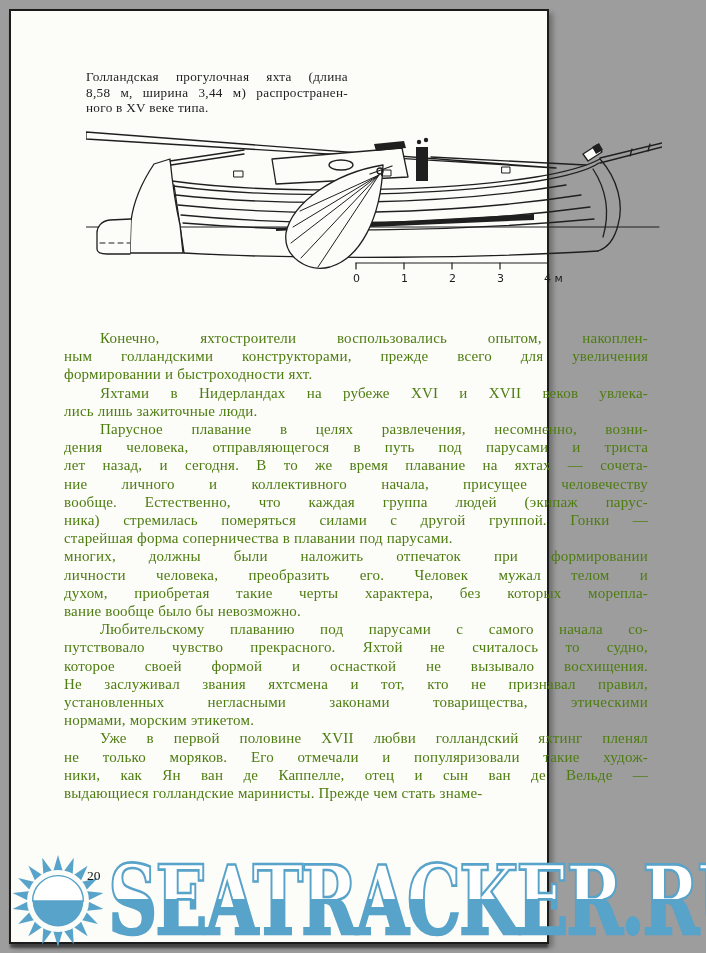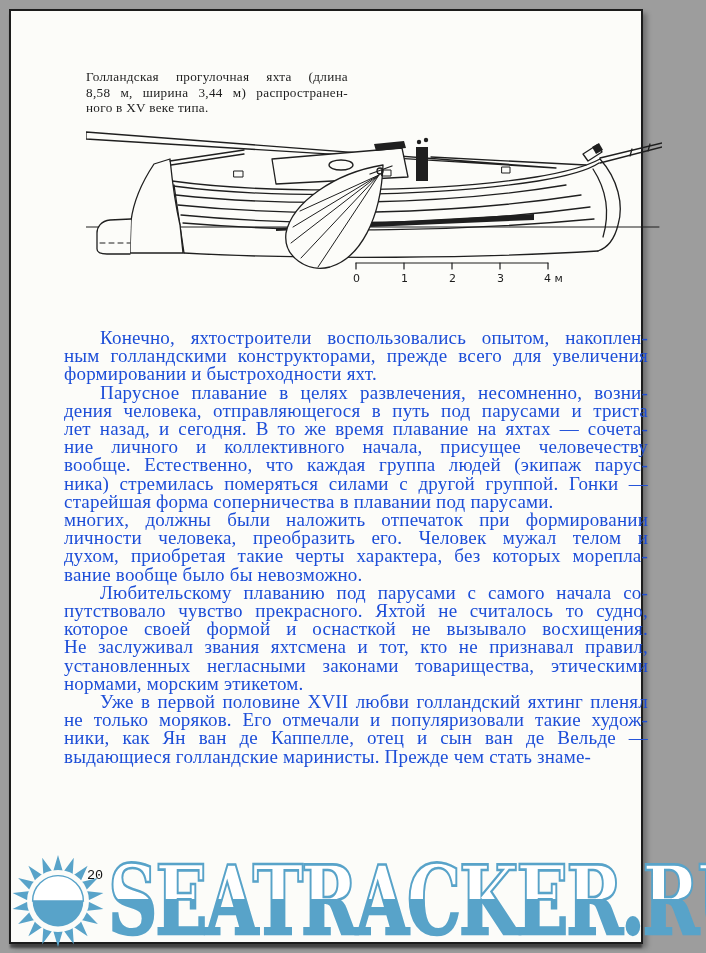--- a/index.html
+++ b/index.html
@@ -2,50 +2,50 @@
 <html><head>
 <meta charset="utf-8">
 <style>
   html,body{margin:0;padding:0;}
   body{
     width:706px;height:953px;position:relative;overflow:hidden;
     background:#9d9d9d;
     font-family:"Liberation Serif", serif;
   }
   .page{
-    position:absolute;left:9px;top:9px;width:634px;height:935px;
+    position:absolute;left:9px;top:9px;width:540px;height:935px;
     background:#fcfcf9;border:2px solid #1c1c1c;box-sizing:border-box;
     box-shadow:0 5px 2px -1px rgba(0,0,0,.45), 4px 4px 5px rgba(0,0,0,.28);
   }
   .caption{
     position:absolute;left:75px;top:58px;width:262px;
     font-size:13.2px;line-height:15.6px;color:#1d1d1d;letter-spacing:.3px;
   }
   .caption .cl{white-space:normal;}
   .jl{text-align:justify;text-align-last:justify;}
   .figure-wrap{position:absolute;left:75px;top:116px;width:576px;height:168px;}
   .body-text{
     position:absolute;left:53px;top:318px;width:584px;
-    font-size:19px;line-height:18.2px;color:#1d4ed8;letter-spacing:.2px;
+    font-size:15px;line-height:18.2px;color:#4d7c0f;letter-spacing:.2px;
   }
   .para .line{min-height:18.2px;}
   .para .first{text-indent:36px;}
   .watermark{position:absolute;left:-2px;top:843px;width:690px;height:96px;}
   .wm-sun{position:absolute;left:2px;top:0px;width:94px;height:94px;}
   .wm-textbox{position:absolute;left:99px;top:0;width:588px;height:94px;}
   .wm-layer{
     position:absolute;left:0;top:0;height:94px;line-height:94px;white-space:nowrap;
     font-family:"DejaVu Serif", serif;font-weight:bold;font-size:95px;letter-spacing:-3px;
     transform:scaleX(0.72);transform-origin:left center;
   }
   .wm-outline{color:#fff;-webkit-text-stroke:2.6px #58a3c9;}
   .wm-solid{color:#58a3c9;clip-path:inset(48% 0 0 0);}
   .page-number{
     position:absolute;left:76px;top:857px;font-size:13.5px;color:#111;z-index:5;
-    font-family:Liberation Mono, monospace;
+    font-family:Liberation Serif, serif;
   }
   svg text{font-family:"DejaVu Sans", sans-serif;font-size:11px;fill:#1c1c1c;}
 </style>
 </head>
 <body>
 
 <div class="page">
 
   <div class="caption">
     <div class="cl jl">Голландская прогулочная яхта (длина</div>
@@ -137,20 +137,24 @@
       <text x="411" y="155">3</text>
       <text x="458" y="155">4 м</text>
     </svg>
   </div>
 
   <div class="body-text">
       <div class="para">
         <div class="line jl first">Конечно, яхтостроители воспользовались опытом, накоплен-</div>
         <div class="line jl">ным голландскими конструкторами, прежде всего для увеличения</div>
         <div class="line">формировании и быстроходности яхт.</div>
+      </div>
+      <div class="para">
+        <div class="line jl first">Яхтами в Нидерландах на рубеже XVI и XVII веков увлека-</div>
+        <div class="line">лись лишь зажиточные люди.</div>
       </div>
       <div class="para">
         <div class="line jl first">Парусное плавание в целях развлечения, несомненно, возни-</div>
         <div class="line jl">дения человека, отправляющегося в путь под парусами и триста</div>
         <div class="line jl">лет назад, и сегодня. В то же время плавание на яхтах — сочета-</div>
         <div class="line jl">ние личного и коллективного начала, присущее человечеству</div>
         <div class="line jl">вообще. Естественно, что каждая группа людей (экипаж парус-</div>
         <div class="line jl">ника) стремилась померяться силами с другой группой. Гонки —</div>
         <div class="line">старейшая форма соперничества в плавании под парусами.</div>
       </div>

